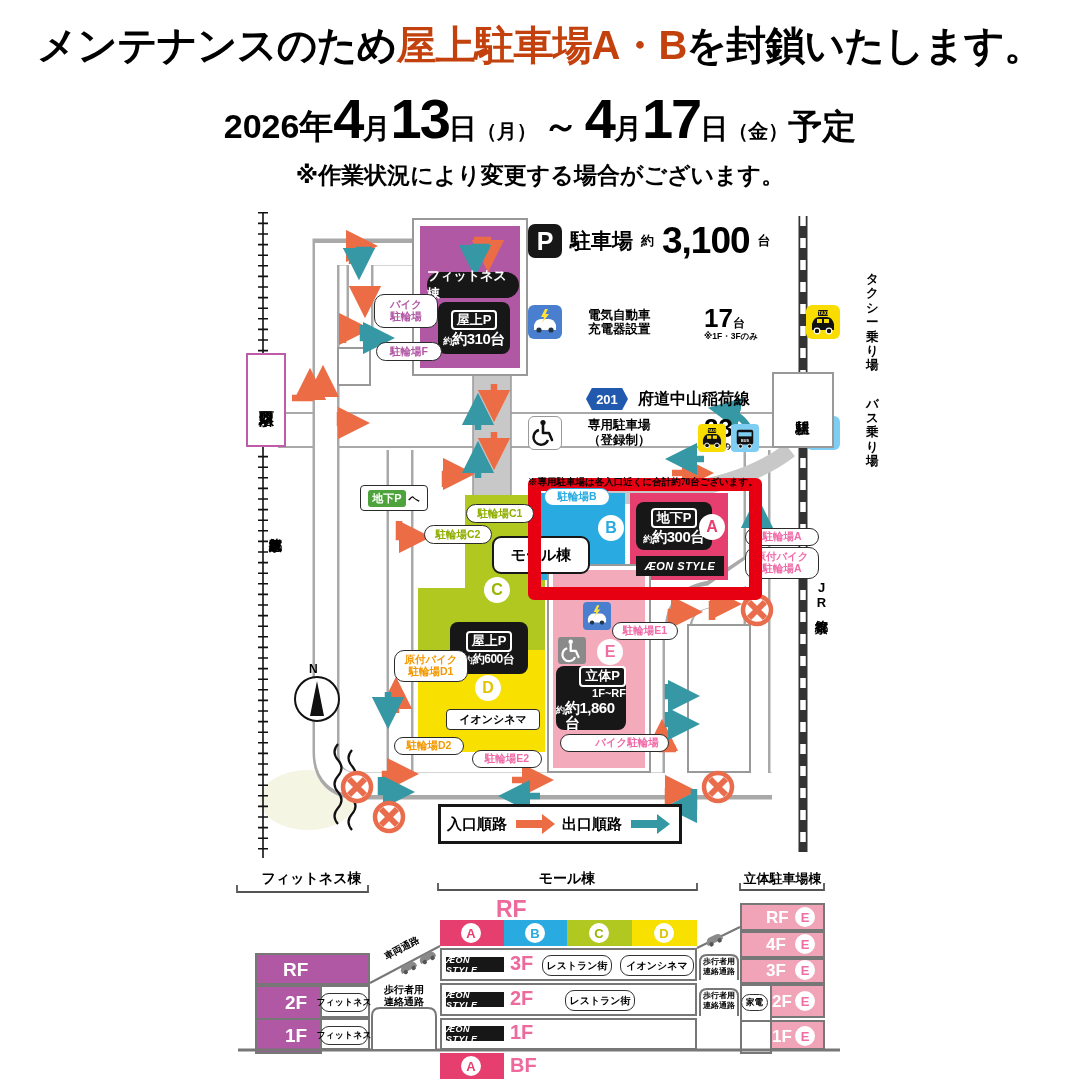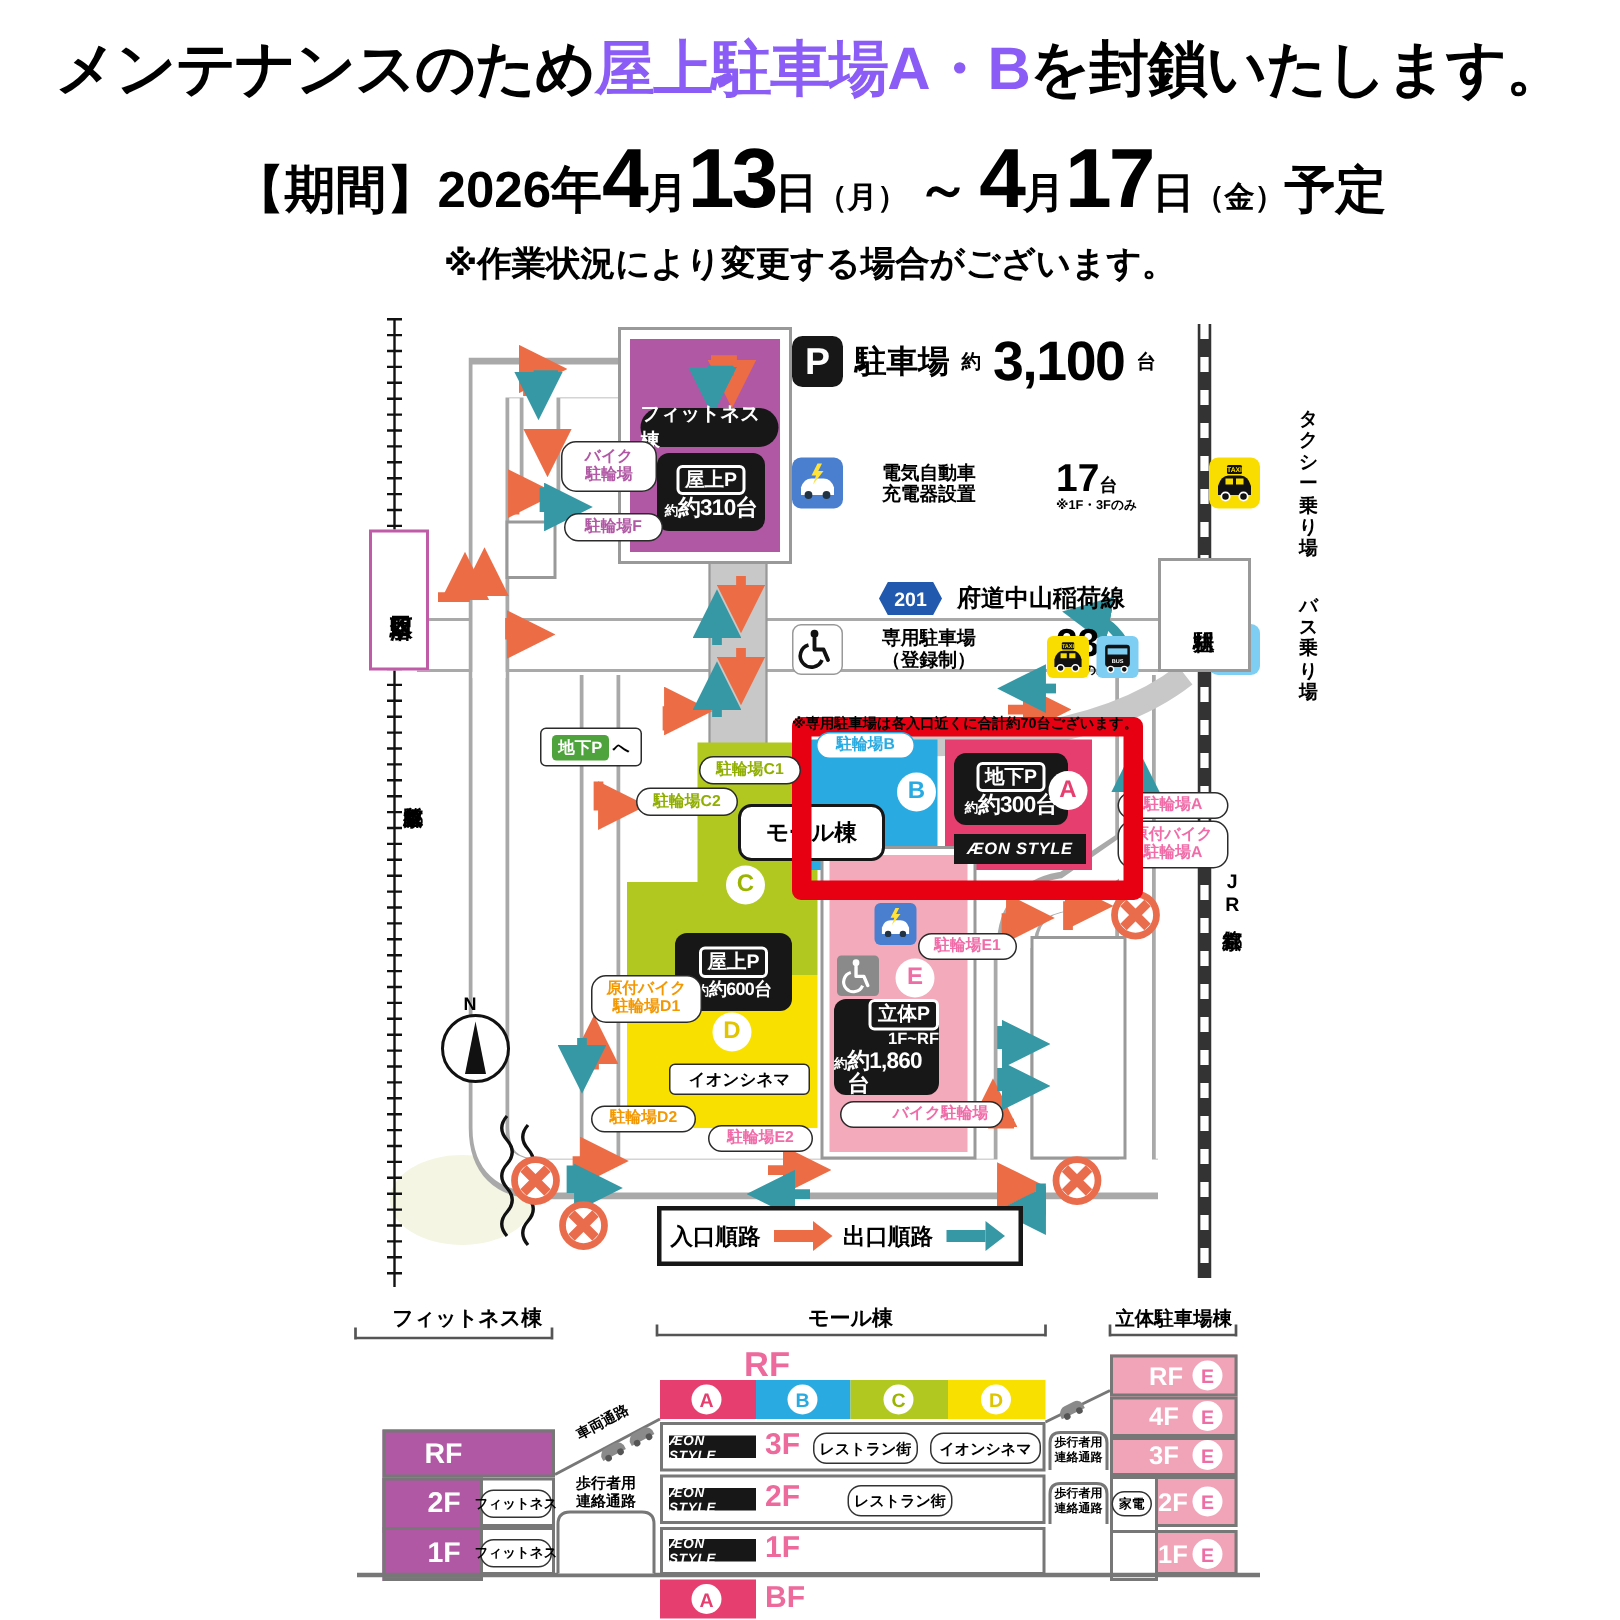--- a/index.html
+++ b/index.html
@@ -1,20 +1,20 @@
 <!DOCTYPE html>
 <html><head>
 <meta charset="utf-8">
 <style>
   html,body{margin:0;padding:0;background:#fff;}
   body{width:1080px;height:1080px;position:relative;font-family:"Liberation Sans","DejaVu Sans",sans-serif;overflow:hidden;}
   .abs{position:absolute;}
   
   .h1{top:18px;left:0;width:1080px;text-align:center;font-size:40px;font-weight:bold;letter-spacing:-1px;color:#000;white-space:nowrap;}
-  .h1 .red{color:#8b5cf6;}
+  .h1 .red{color:#c2410c;}
   .h2{top:86px;left:0;width:1080px;display:flex;justify-content:center;align-items:baseline;font-weight:bold;color:#000;}
   .h2 .t34{font-size:34px;} .h2 .t56{font-size:56px;letter-spacing:-2px;} .h2 .t28{font-size:28px;} .h2 .t20{font-size:20px;} .h2 .t36{font-size:36px;padding:0 6px;}
   .h3{top:160px;left:0;width:1080px;text-align:center;font-size:23px;font-weight:bold;color:#000;}
   
   .pill{position:absolute;background:#fff;border:1.5px solid #2b2b2b;border-radius:10px;font-size:10.5px;font-weight:bold;display:flex;flex-direction:column;align-items:center;justify-content:center;line-height:1.1;text-align:center;padding:0 3px;z-index:7;white-space:nowrap;}
   .circ{position:absolute;width:26px;height:26px;border-radius:50%;background:#fff;font-weight:bold;font-size:16px;display:flex;align-items:center;justify-content:center;z-index:7;}
   .bdg{position:absolute;background:#171717;border-radius:8px;color:#fff;display:flex;flex-direction:column;align-items:center;justify-content:center;font-weight:bold;z-index:7;gap:1px;}
   .bdg .frame{border:2px solid #fff;border-radius:4px;padding:0 4px;font-size:13px;line-height:1.3;white-space:nowrap;}
   .bdg .cnt{font-size:9px;line-height:1;display:flex;align-items:baseline;}
   .bdg .cnt b{font-size:19px;letter-spacing:-0.5px;}
@@ -31,21 +31,21 @@
   .lrow1{display:flex;align-items:center;gap:8px;}
   .picon{width:34px;height:34px;background:#171717;border-radius:7px;color:#fff;font-size:25px;font-weight:bold;display:flex;align-items:center;justify-content:center;}
   .l-park{font-size:21px;font-weight:bold;}
   .l-about{font-size:13px;font-weight:bold;}
   .l-big{font-size:37px;font-weight:bold;letter-spacing:-1px;}
   .lgrid{display:grid;grid-template-columns:36px 92px 78px 36px auto;grid-row-gap:6px;margin-top:10px;align-items:center;column-gap:7px;gap:24px;}
   .l12{font-size:12.5px;font-weight:bold;line-height:1.15;}
   .lnum{font-weight:bold;line-height:1;}
   .lnum b{font-size:26px;} .lnum span{font-size:12px;}
   .lnote{font-size:8.5px;font-weight:bold;margin-top:1px;}
-  .lfoot{font-size:9.5px;font-weight:bold;margin-top:7px;}
+  .lfoot{font-size:9.5px;font-weight:bold;margin-top:7px;font-family:Liberation Serif, serif;}
   .sq{width:34px;height:34px;border-radius:6px;position:relative;overflow:hidden;}
   
   .routebox{position:absolute;left:438px;top:804px;width:244px;height:40px;border:3px solid #171717;background:#fff;display:flex;align-items:center;justify-content:center;gap:4px;font-size:15px;font-weight:bold;z-index:7;box-sizing:border-box;}
   .harrow{display:inline-block;width:26px;height:8px;background:currentColor;position:relative;margin:0 16px 0 5px;}
   .harrow::after{content:'';position:absolute;left:100%;top:50%;transform:translateY(-50%);border:10px solid transparent;border-left:13px solid currentColor;border-right:0;}
   .co{color:#ec6d45;}.ct{color:#3798a5;}
   
   .srow{position:absolute;box-sizing:border-box;border:2px solid #777;}
   .slabel{position:absolute;font-weight:bold;text-align:center;color:#000;z-index:8;}
   .pinkF{position:absolute;color:#ed6a9d;font-weight:bold;z-index:8;}
@@ -54,21 +54,20 @@
   .ewhite{color:#fff;font-weight:bold;font-size:17px;position:absolute;z-index:8;}
   svg{position:absolute;left:0;top:0;z-index:1;}
   .z2{z-index:2;} .z3{z-index:3;}
 </style>
 </head>
 <body>
 
 <div class="abs h1"><span>メンテナンスのため</span><span class="red">屋上駐車場A・B</span><span>を封鎖いたします。</span></div>
 
 <div class="abs h2">
-  <span class="t34">【期間】</span>
   <span class="t34">2026年</span>
   <span class="t56">4</span>
   <span class="t28">月</span>
   <span class="t56">13</span>
   <span class="t28">日</span>
   <span class="t20">（月）</span>
   <span class="t36">～</span>
   <span class="t56">4</span>
   <span class="t28">月</span>
   <span class="t56">17</span>

